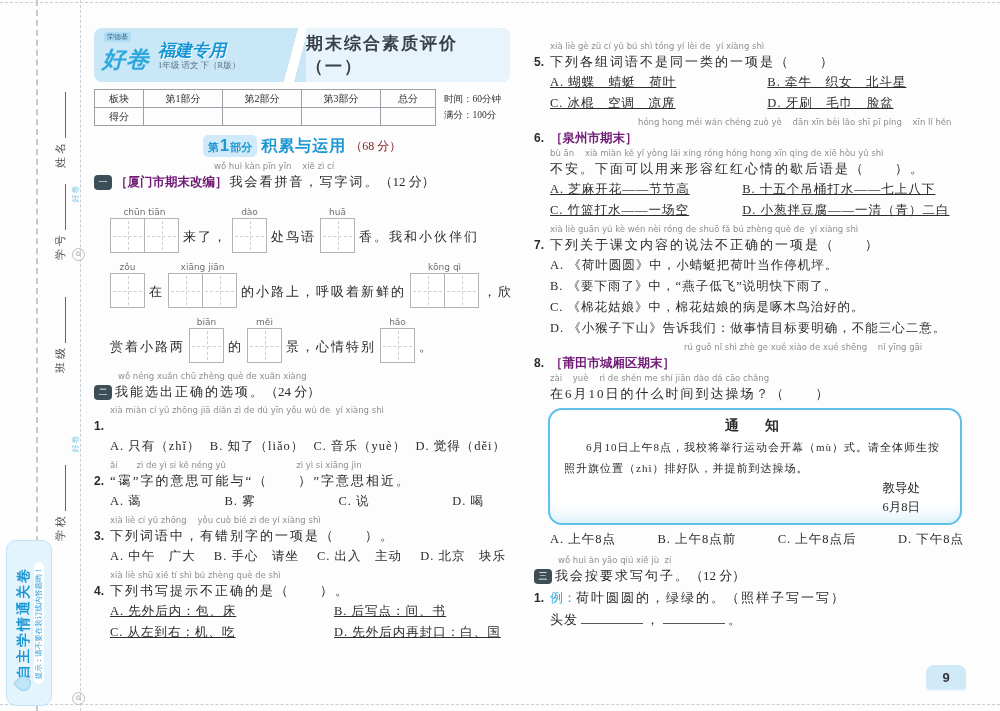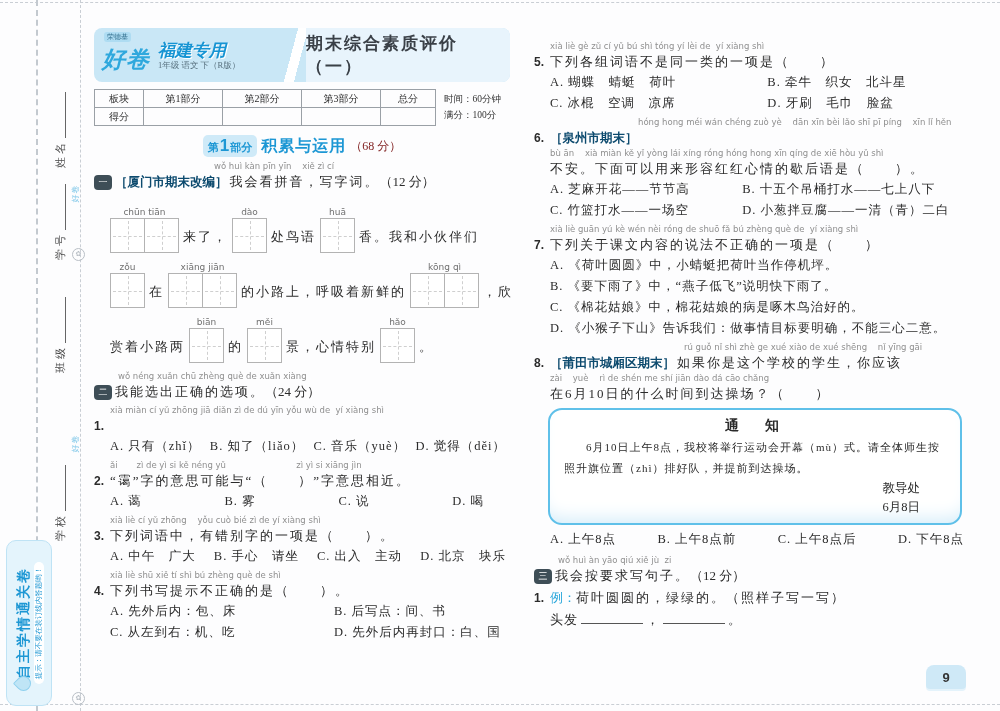--- a/index.html
+++ b/index.html
@@ -57,29 +57,29 @@
   .sec-title{font-size:16px;font-weight:bold;color:#1d97d4;letter-spacing:1px;}
   .sec-score{font-size:12px;color:#7f1d1d;}
   
   .pyline{font-family:"DejaVu Sans",sans-serif;font-size:8.5px;color:#8f8f8f;height:11px;line-height:11px;
           white-space:pre;overflow:hidden;}
   .pl16{padding-left:16px;}.pl24{padding-left:24px;}.pl104{padding-left:104px;}
   .pl120{padding-left:120px;}.pl150{padding-left:150px;}
   .qline{display:flex;align-items:baseline;font-size:13px;line-height:20px;}
   .qbadge{align-self:center;flex:none;width:18px;height:15px;background:#3e4e57;border-radius:4px;color:#fff;
           font-size:9px;display:inline-flex;align-items:center;justify-content:center;margin-right:3px;}
-  .src{color:#0c4a6e;font-weight:bold;font-size:12.5px;margin-right:2px;}
+  .src{color:#701a75;font-weight:bold;font-size:12.5px;margin-right:2px;}
   .stem{letter-spacing:2px;}
   .score-t{letter-spacing:0;}
   .subnum{flex:none;width:16px;font-weight:bold;font-family:"Liberation Sans",sans-serif;font-size:12px;}
   .sub{margin-top:3px;}
   .opts{padding-left:16px;font-size:12.5px;letter-spacing:1px;line-height:21px;}
   .opts-flex{display:flex;justify-content:space-between;padding-right:4px;}
   .opts-wide{padding-right:26px;gap:40px;}
-  .opts-grid2{display:grid;}
+  .opts-grid2{display:grid;text-decoration:underline;}
   .g-5644{grid-template-columns:56% 44%;}
   .g-5248{grid-template-columns:52% 48%;}
   .g-4654{grid-template-columns:46% 54%;}
   .opts-col .opt{display:block;}
   
   .fill{padding-left:14px;margin-top:6px;}
   .fill-row{display:flex;align-items:flex-end;margin-top:8px;}
   .gridbox{display:inline-flex;flex-direction:column;align-items:center;margin:0 2px;}
   .gpy{font-family:"DejaVu Sans",sans-serif;font-size:9px;color:#6f6f6f;line-height:12px;}
   .cells{display:flex;}
@@ -389,21 +389,20 @@
           <span class="opt">C. 《棉花姑娘》中，棉花姑娘的病是啄木鸟治好的。</span>
           <span class="opt">D. 《小猴子下山》告诉我们：做事情目标要明确，不能三心二意。</span>
         </div>
       </div>
 
       <div class="sub">
         <div class="pyline pl150">rú guǒ nǐ shì zhè ge xué xiào de xué shēng    nǐ yīng gāi</div>
         <div class="qline">
             <span class="subnum">8.</span>
           <span class="src">［莆田市城厢区期末］</span>
-          <span class="stem">如果你是这个学校的学生，你应该</span>
           </div>
         <div class="pyline pl16">zài    yuè    rì de shén me shí jiān dào dá cāo chǎng</div>
         <div class="qline" style="padding-left:16px;">
             <span class="stem">在6月10日的什么时间到达操场？（　　）</span>
           </div>
 
         <div class="notice">
           <div class="nt">通　知</div>
           <div class="nb">6月10日上午8点，我校将举行运动会开幕（mù）式。请全体师生按照升旗位置（zhì）排好队，并提前到达操场。</div>
           <div class="ns">教导处</div>

